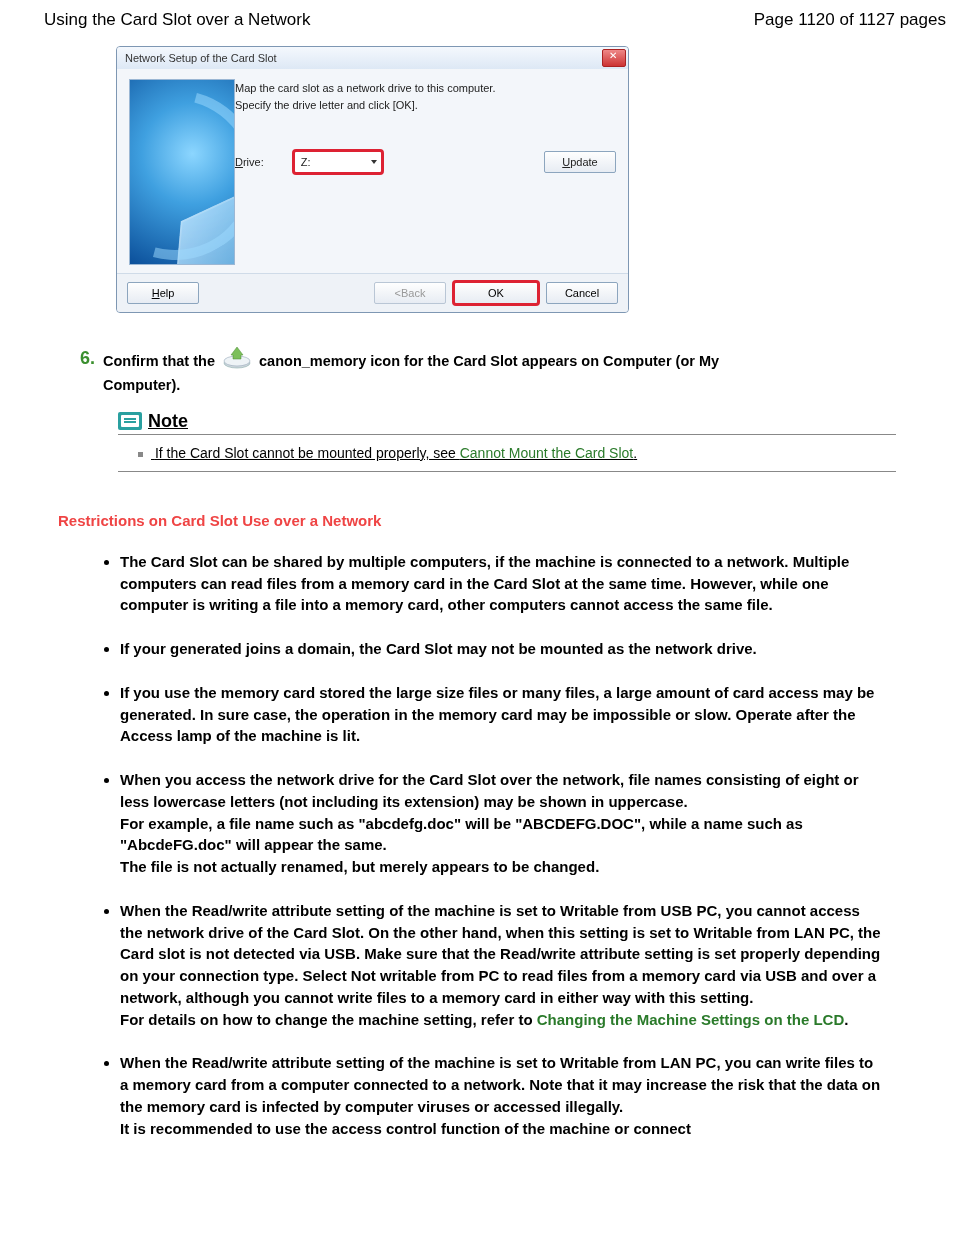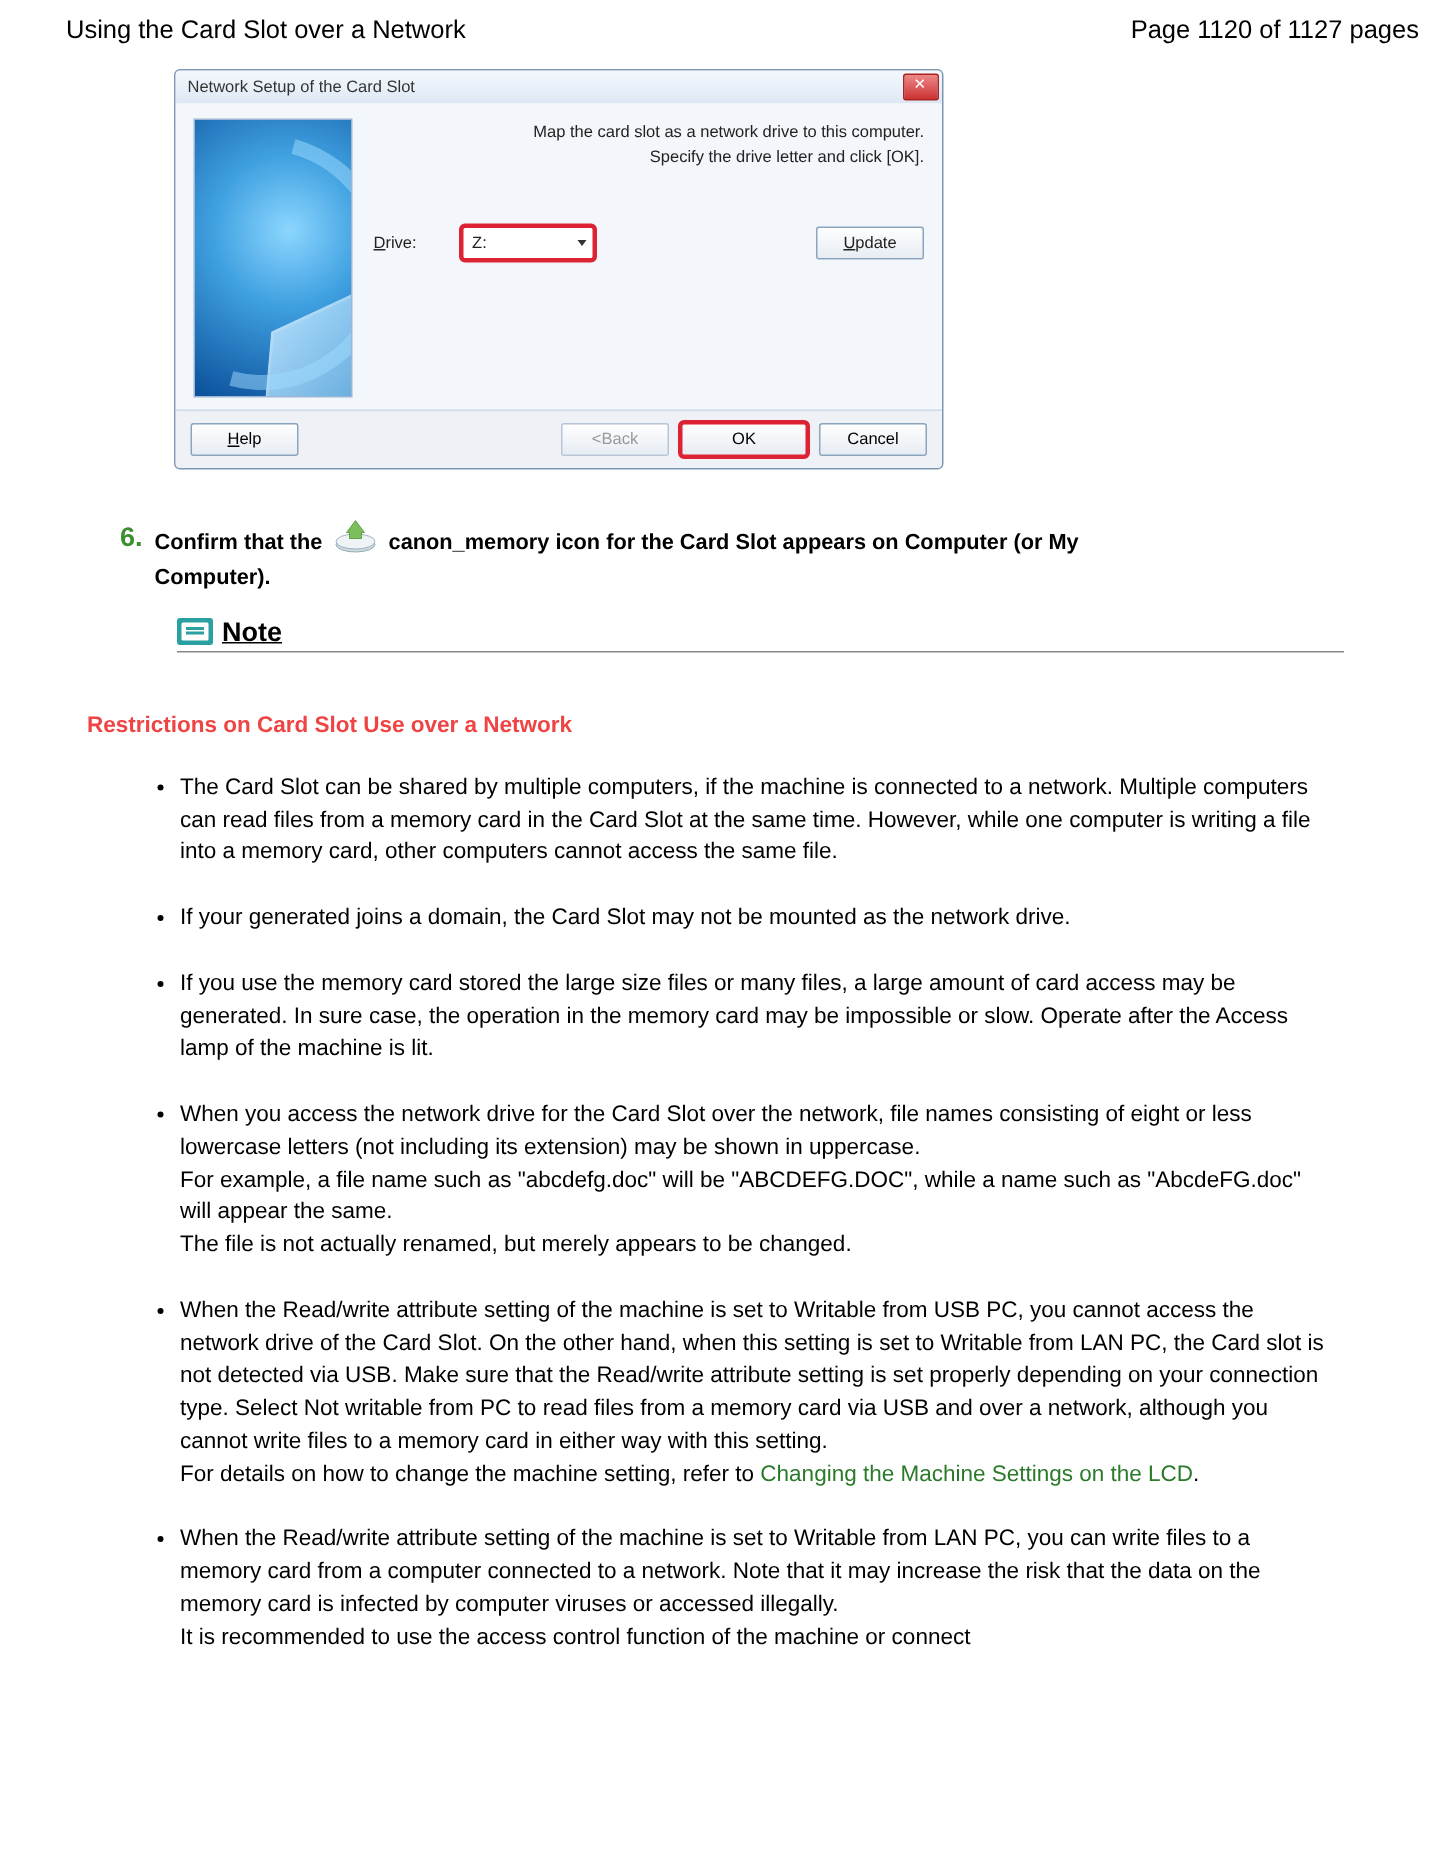--- a/index.html
+++ b/index.html
@@ -49,23 +49,21 @@
     content: "✕";
     color: #fff;
     font-size: 10px;
     position: absolute;
     top: 0;
     left: 6px;
   }
   .dlg-body {
     padding: 10px 12px 8px 12px;
     display: flex;
-    gap: 14px;
     background: #f3f6fa;
-    text-align: right;
   }
   .artwork {
     width: 104px;
     height: 184px;
     background:
       radial-gradient(circle at 60% 40%, #8cd6ff 0%, #3fa0e0 40%, #0b4f9a 100%),
       radial-gradient(circle at 40% 80%, rgba(200,230,255,.7) 0 18%, transparent 20%),
       radial-gradient(circle at 30% 30%, rgba(180,220,255,.6) 0 30%, transparent 32%);
     border: 1px solid #9bb7d4;
     position: relative;
@@ -235,21 +233,21 @@
     margin: 0 0 22px 0;
     font-size: 15px;
     font-weight: bold;
   }
   .restrictions ul {
     list-style: disc;
     padding-left: 62px;
     margin: 0;
   }
   .restrictions li {
-    font-weight: normal;
+    font-weight: bold;
     font-size: 15px;
     line-height: 1.45;
     margin-bottom: 22px;
     padding-right: 10px;
   } 
 </style>
 </head>
 <body>
 
 <div class="page-header">
@@ -303,20 +301,25 @@
     </span>
     <span>canon_memory icon for the Card Slot appears on Computer (or My Computer).</span>
   </div>
 </div>
 
 <div class="note-block">
   <div class="note-head">
     <div class="note-icon"></div>
     <span class="note-title">Note</span>
   </div>
+  <div class="note-body">
+    <span class="sq"></span>
+    <span>If the Card Slot cannot be mounted properly, see </span>
+    <span class="link-green">Cannot Mount the Card Slot</span><span>.</span>
+  </div>
 </div>
 
 <div class="restrictions">
   <h4>Restrictions on Card Slot Use over a Network</h4>
   <ul>
     <li>The Card Slot can be shared by multiple computers, if the machine is connected to a network. Multiple computers can read files from a memory card in the Card Slot at the same time. However, while one computer is writing a file into a memory card, other computers cannot access the same file.</li>
     <li>If your generated joins a domain, the Card Slot may not be mounted as the network drive.</li>
     <li>If you use the memory card stored the large size files or many files, a large amount of card access may be generated. In sure case, the operation in the memory card may be impossible or slow. Operate after the   Access lamp of the machine is lit.</li>
     <li style="white-space:pre-line">When you access the network drive for the Card Slot over the network, file names consisting of eight or less lowercase letters (not including its extension) may be shown in uppercase.
 For example, a file name such as "abcdefg.doc" will be "ABCDEFG.DOC", while a name such as "AbcdeFG.doc" will appear the same.

